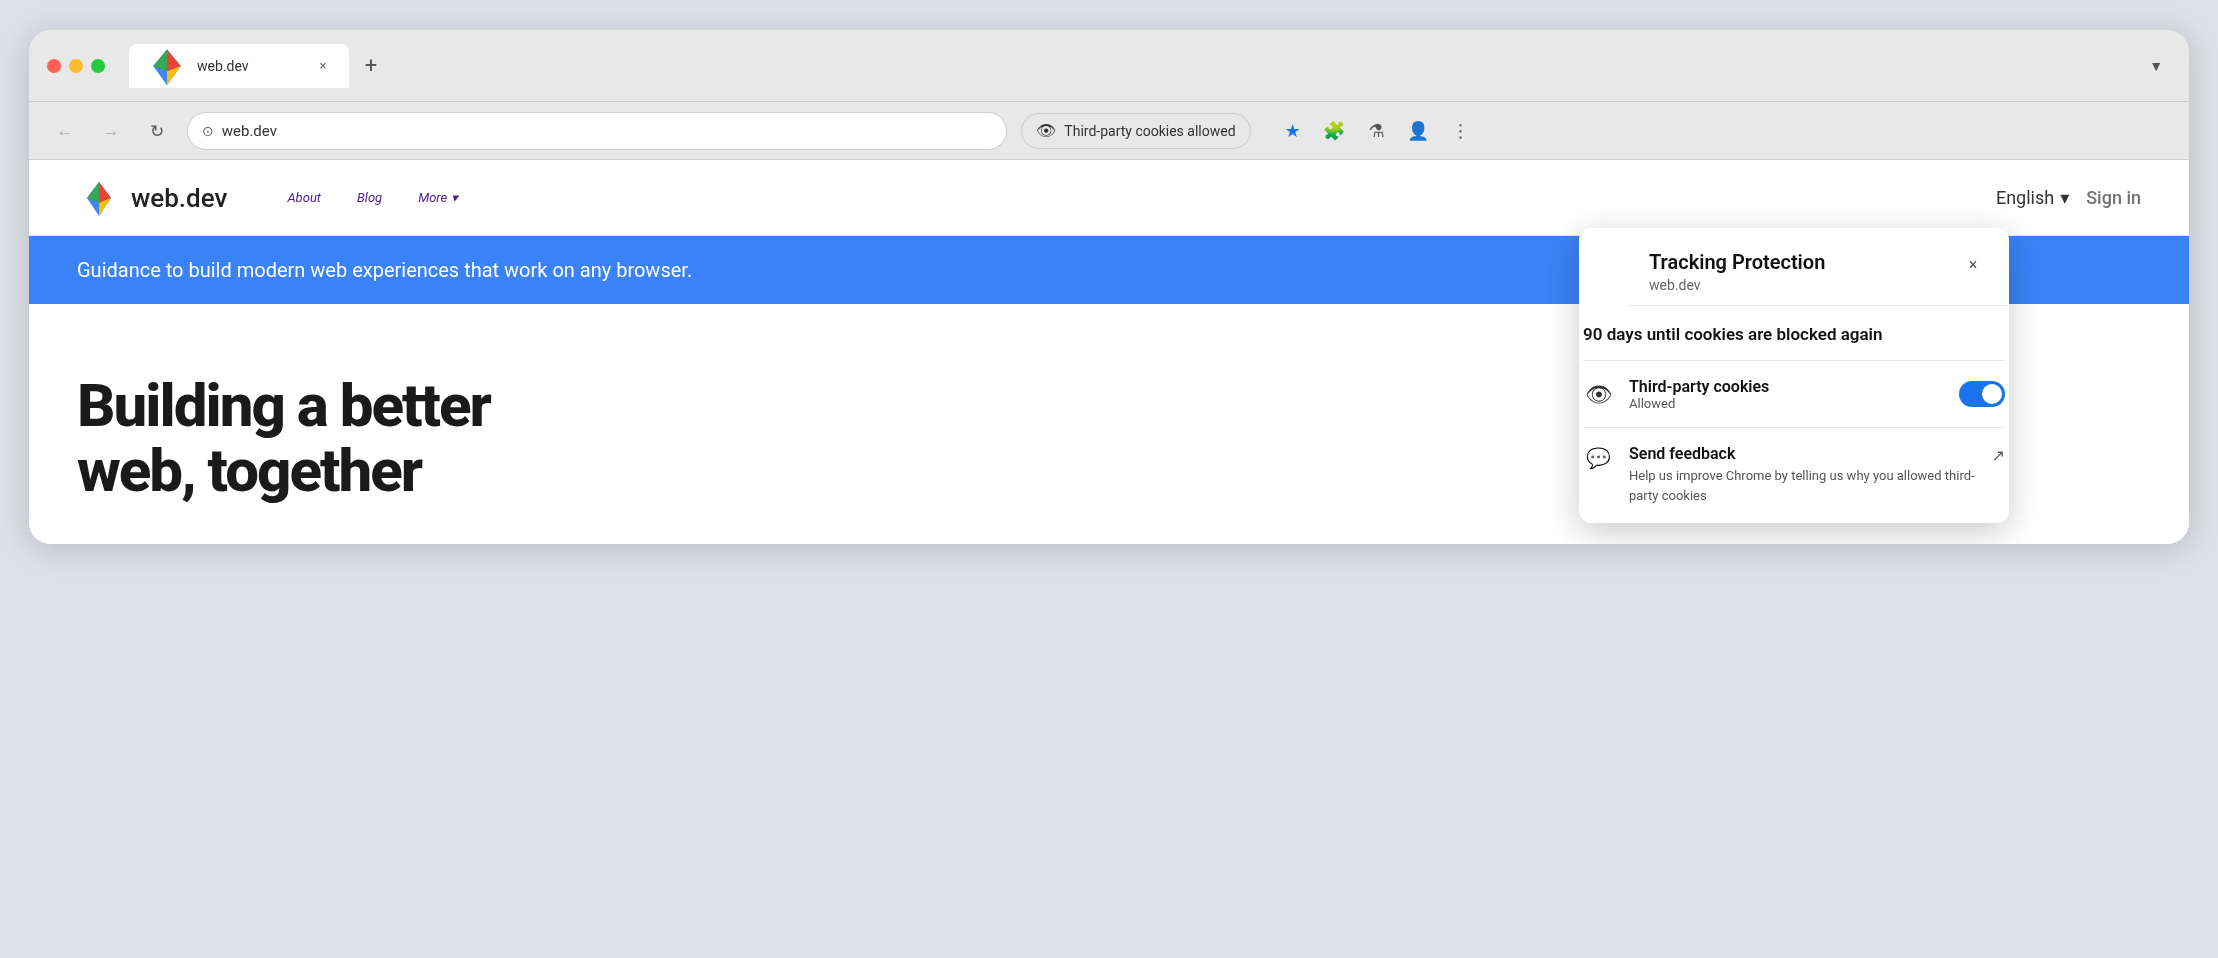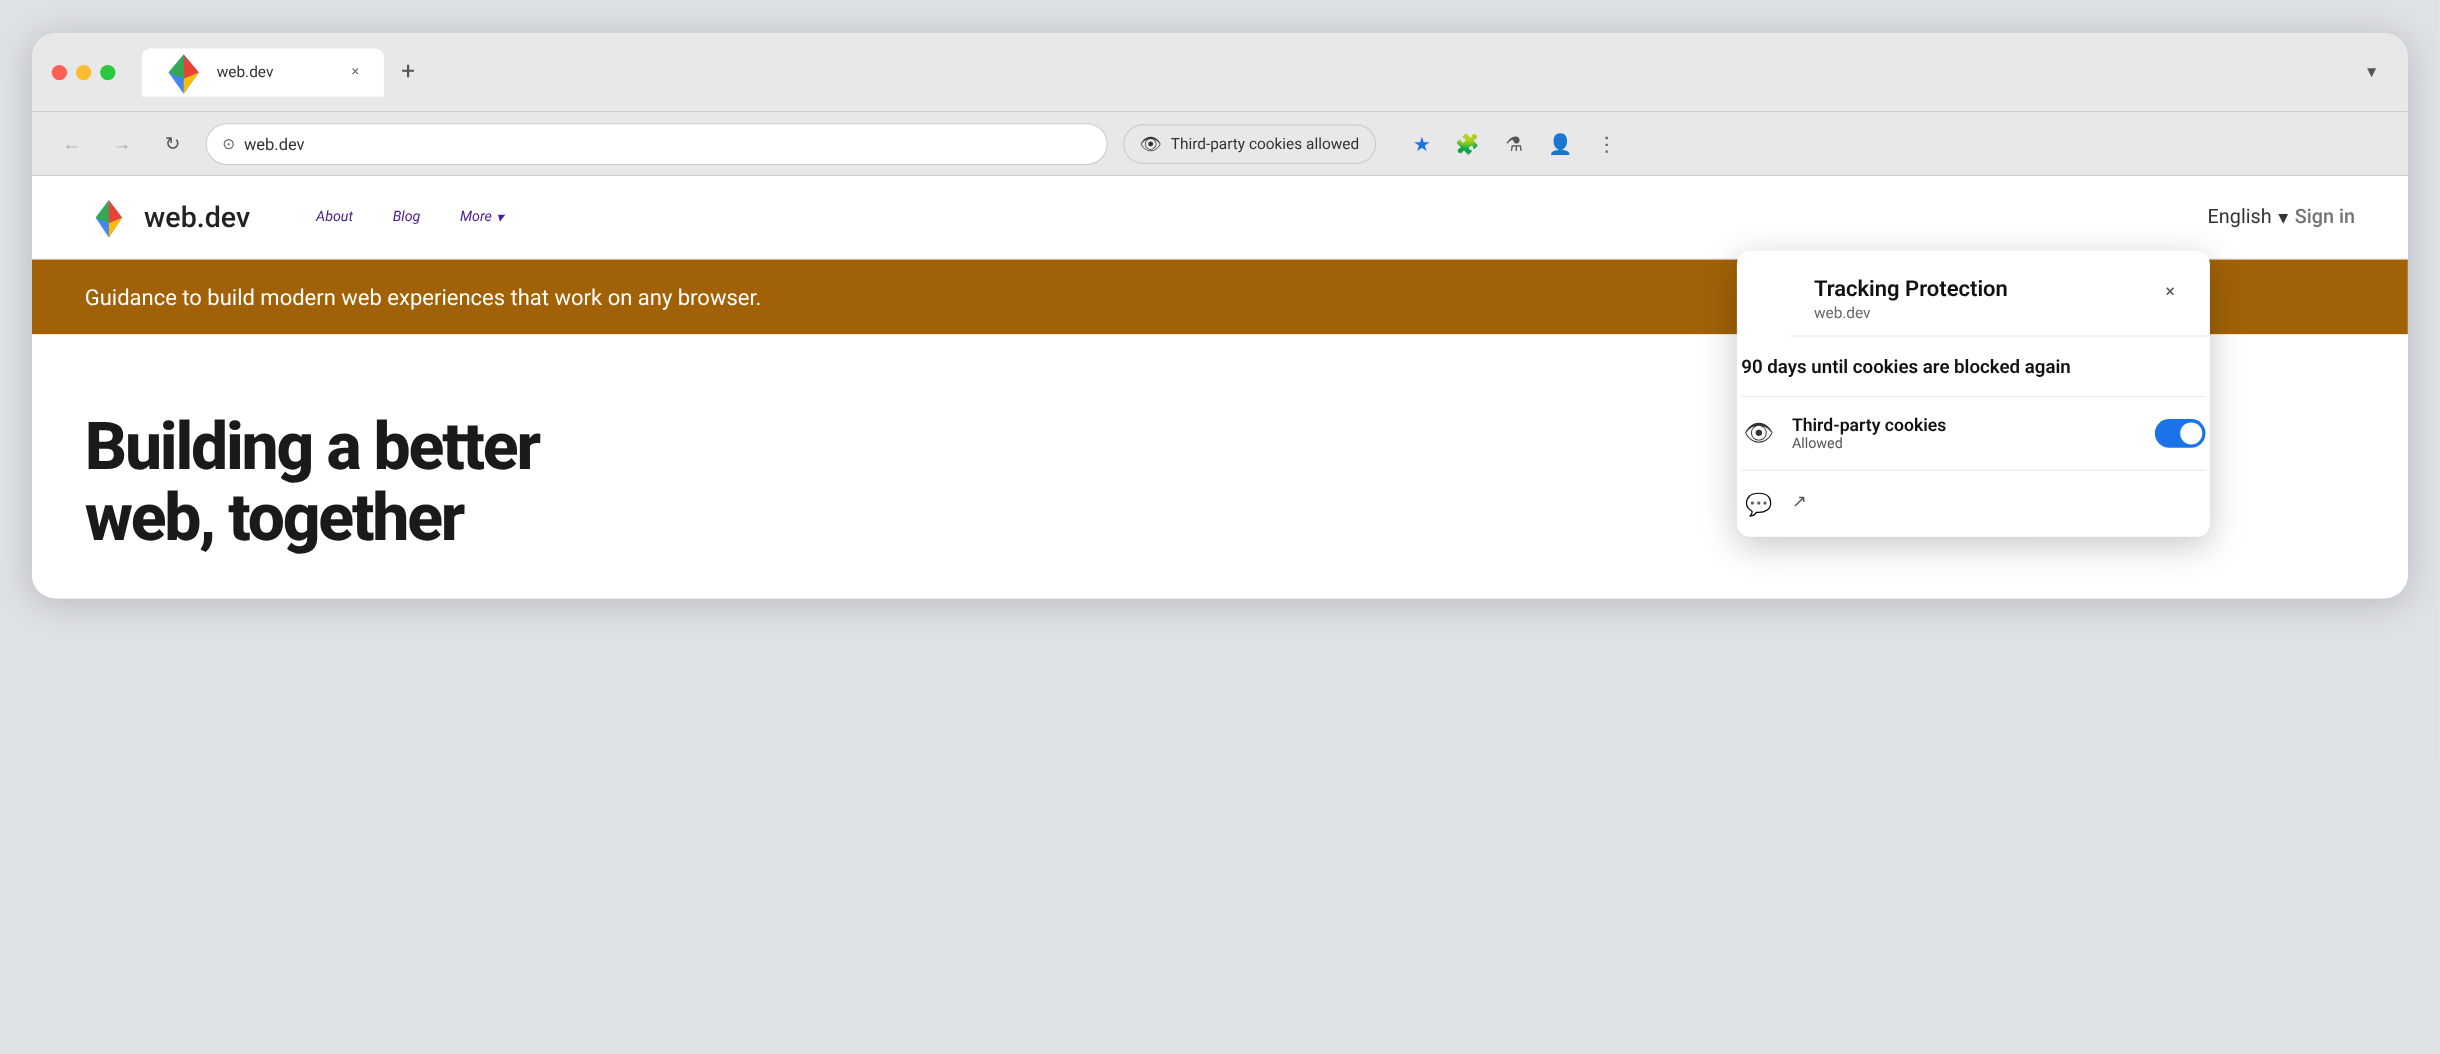--- a/index.html
+++ b/index.html
@@ -184,33 +184,33 @@
     }
     .nav-link {
       font-size: 13px;
       color: #4c1d95;
       cursor: pointer;
       text-decoration: none;
       display: flex; align-items: center; gap: 4px; font-style: italic;
     }
     .nav-end {
       margin-left: auto;
-      display: flex; align-items: flex-start; gap: 6px;
+      display: flex; align-items: flex-end; gap: 17px;
     }
     .lang-btn {
       display: flex; align-items: center; gap: 6px;
       font-size: 18px; color: #333; cursor: pointer;
     }
     .sign-in-btn {
       font-size: 18px; color: #737373; cursor: pointer; font-weight: 500;
     }
 
     
     .hero-banner {
-      background: #a16207;
+      background: #3b82f6;
       padding: 22px 48px;
     }
     .hero-banner-text {
       font-size: 20px;
       color: #fff;
       font-weight: 400;
     }
 
     
     .hero-main {
@@ -466,20 +466,24 @@
           <div class="cookies-toggle-icon">👁</div>
           <div class="cookies-toggle-label">
             <div class="cookies-toggle-name">Third-party cookies</div>
             <div class="cookies-toggle-status">Allowed</div>
           </div>
           <div class="toggle-switch"></div>
         </div>
         <hr class="cookies-divider">
         <div class="feedback-row">
           <div class="feedback-icon">💬</div>
+          <div class="feedback-content">
+            <div class="feedback-title">Send feedback</div>
+            <div class="feedback-desc">Help us improve Chrome by telling us why you allowed third-party cookies</div>
+          </div>
           <div class="feedback-ext-icon">↗</div>
         </div>
       </div>
     </div>
 
   </div>
 
 </div>
 
 </body></html>

